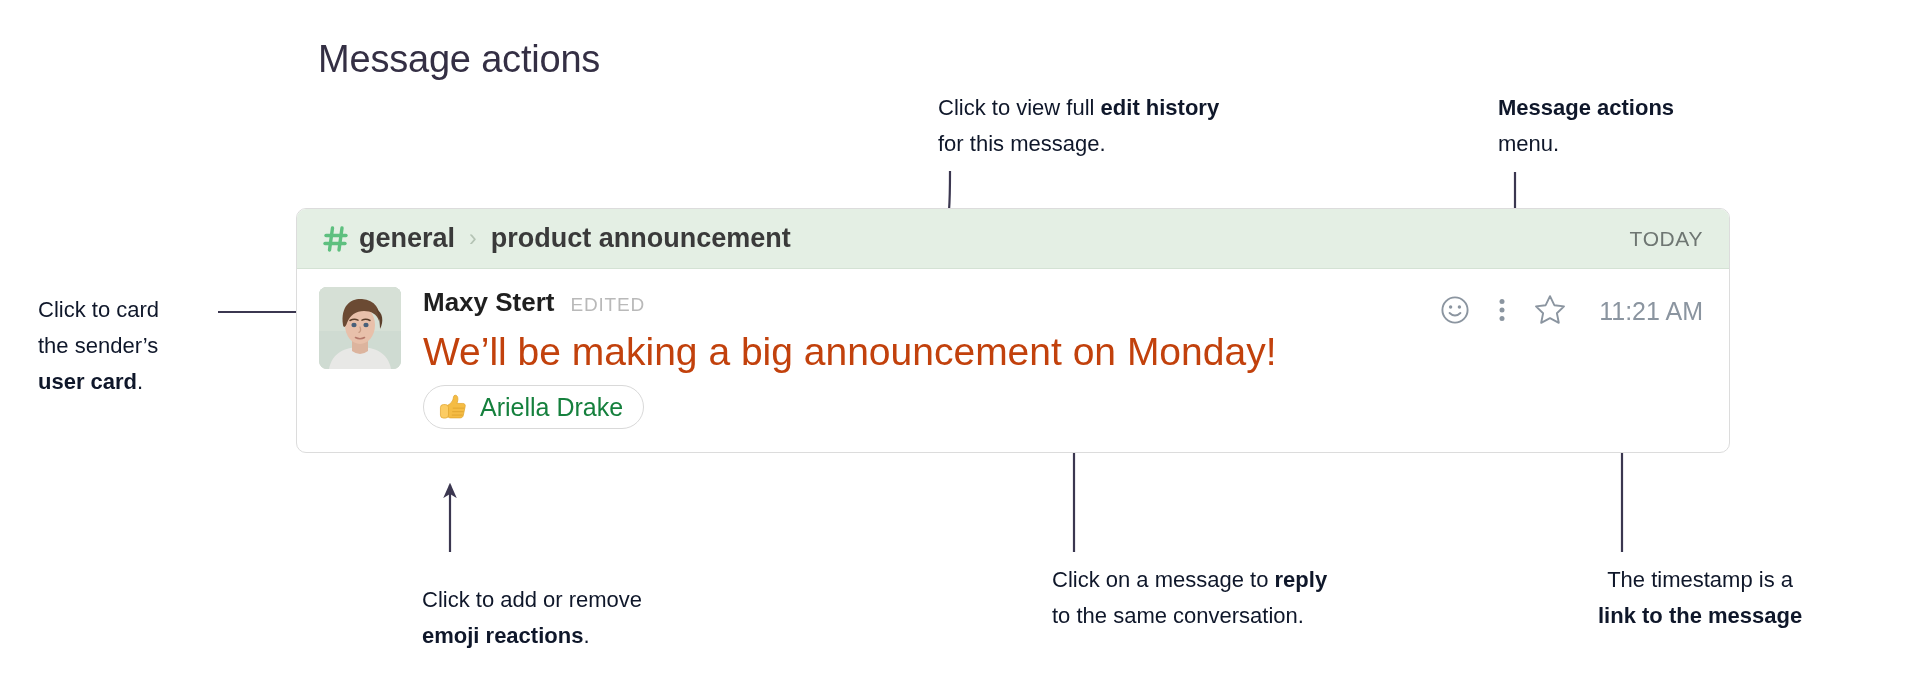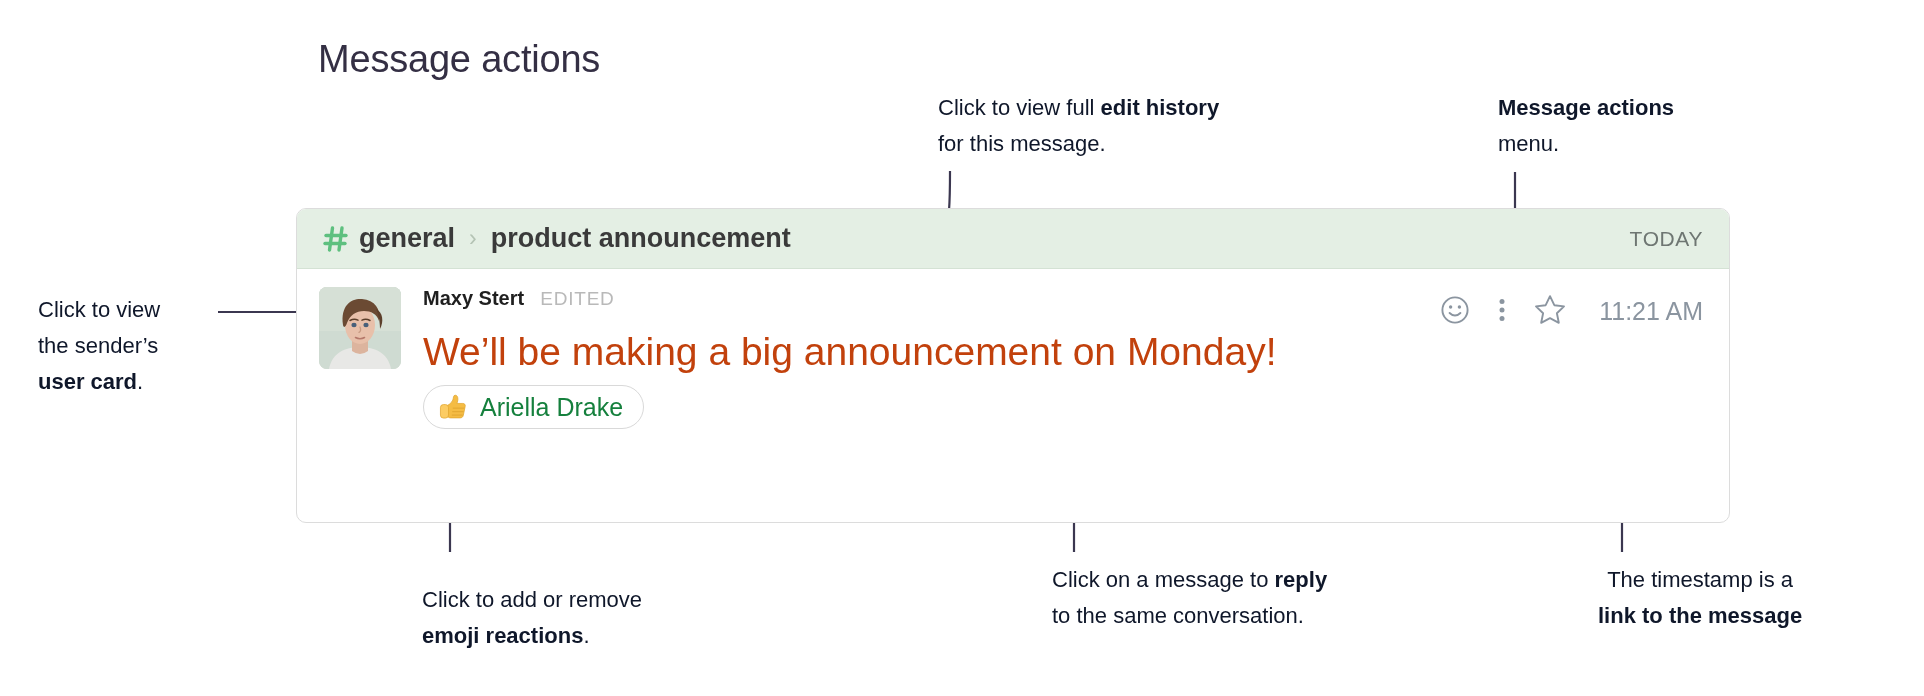--- a/index.html
+++ b/index.html
@@ -48,21 +48,21 @@
   #arrows {
     position: absolute; left: 0; top: 0;
     width: 1924px; height: 696px;
     pointer-events: none;
   }
 
   
   #message-card {
     position: absolute;
     left: 296px; top: 208px;
-    width: 1434px; height: 315px;
+    width: 1434px; height: 245px;
     background: #ffffff;
     border: 1px solid #dcdcdc;
     border-radius: 10px;
     box-sizing: border-box;
     overflow: hidden;
   }
 
   
   #channel-header {
     height: 60px;
@@ -128,21 +128,21 @@
     margin-left: 22px;
     flex: 1 1 auto;
     min-width: 0;
   }
   #sender-line {
     display: flex;
     align-items: baseline;
     height: 34px;
   }
   #sender-name {
-    font-size: 20px;
+    font-size: 26px;
     font-weight: 700;
     color: #1f1f1f;
     white-space: nowrap;
   }
   #edited-label {
     margin-left: 16px;
     font-size: 19px;
     letter-spacing: 0.8px;
     color: #b9b9b9;
     white-space: nowrap;
@@ -206,21 +206,21 @@
     <span class="ln"><span>Click to view full </span><b>edit history</b></span>
     <span class="ln">for this message.</span>
   </div>
 
   <div class="annot" id="annot-actions-menu">
     <span class="ln"><b>Message actions</b></span>
     <span class="ln">menu.</span>
   </div>
 
   <div class="annot" id="annot-user-card">
-    <span class="ln">Click to view</span>
+    <span class="ln">Click to card</span>
     <span class="ln">the sender’s</span>
     <span class="ln"><b>user card</b><span>.</span></span>
   </div>
 
   <div class="annot" id="annot-reactions">
     <span class="ln">Click to add or remove</span>
     <span class="ln"><b>emoji reactions</b><span>.</span></span>
   </div>
 
   <div class="annot" id="annot-reply">

